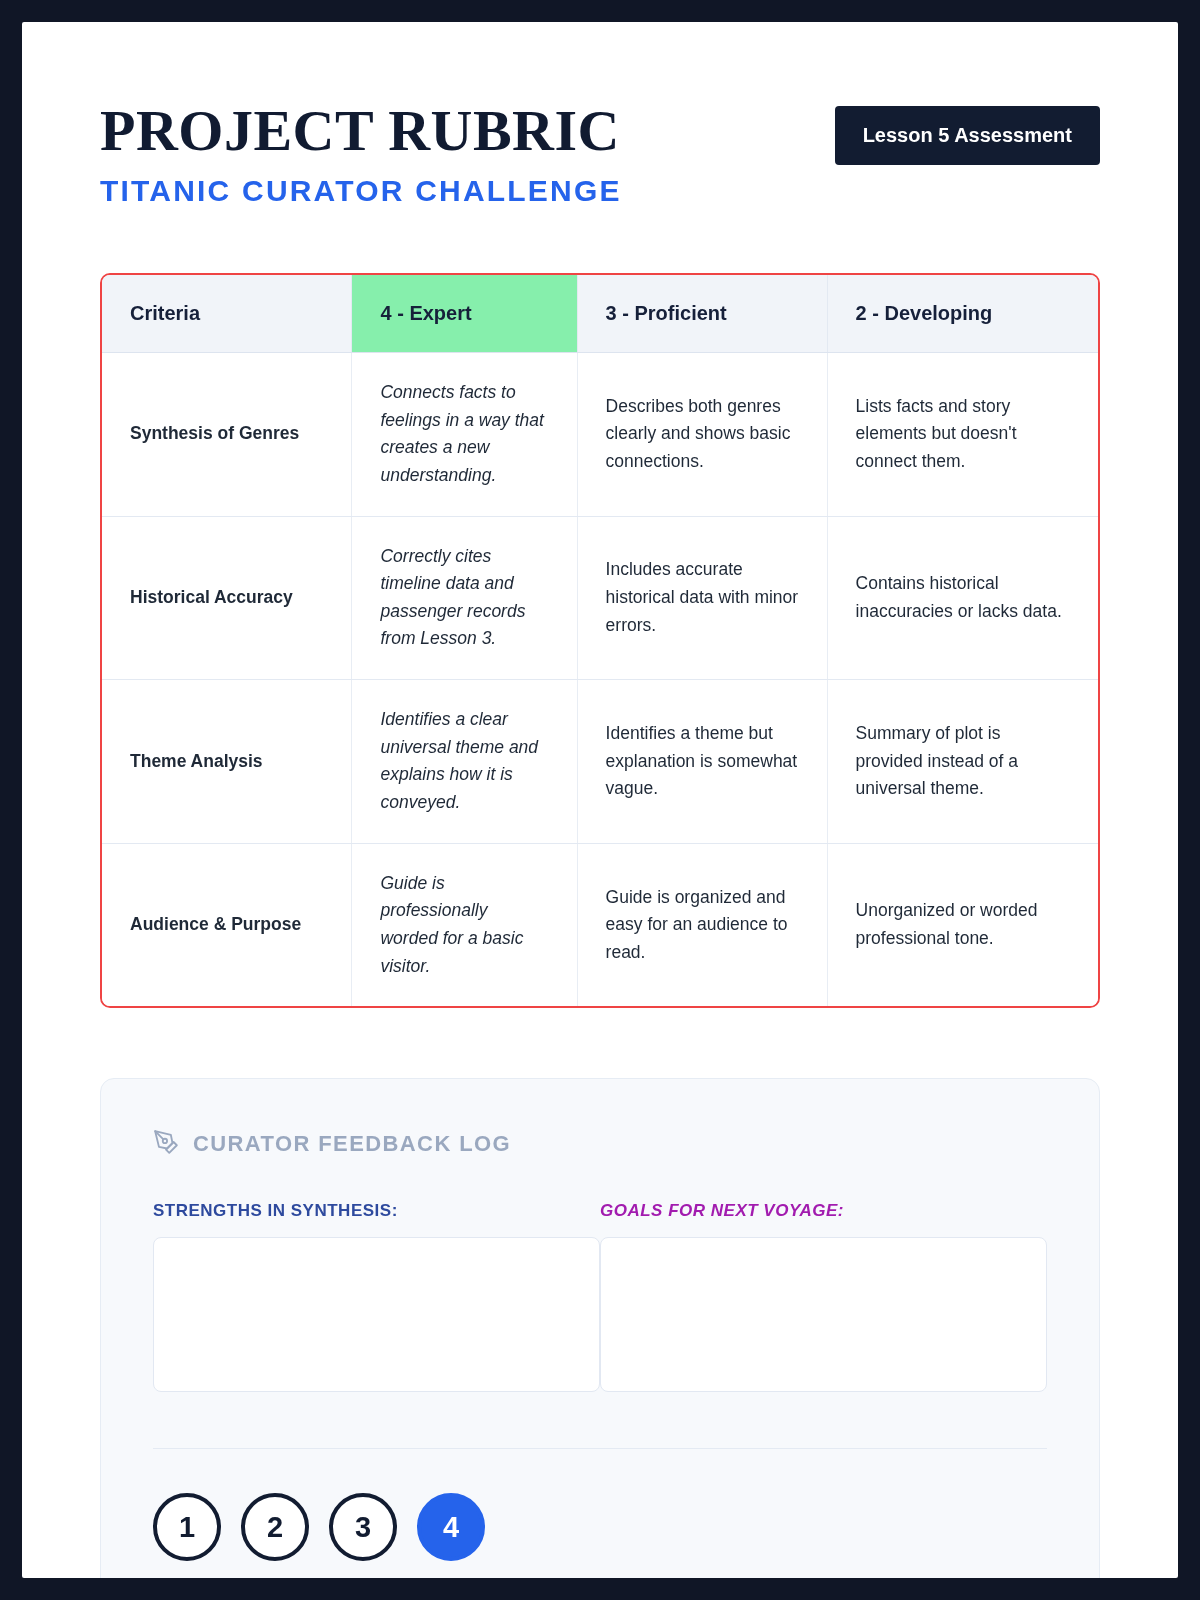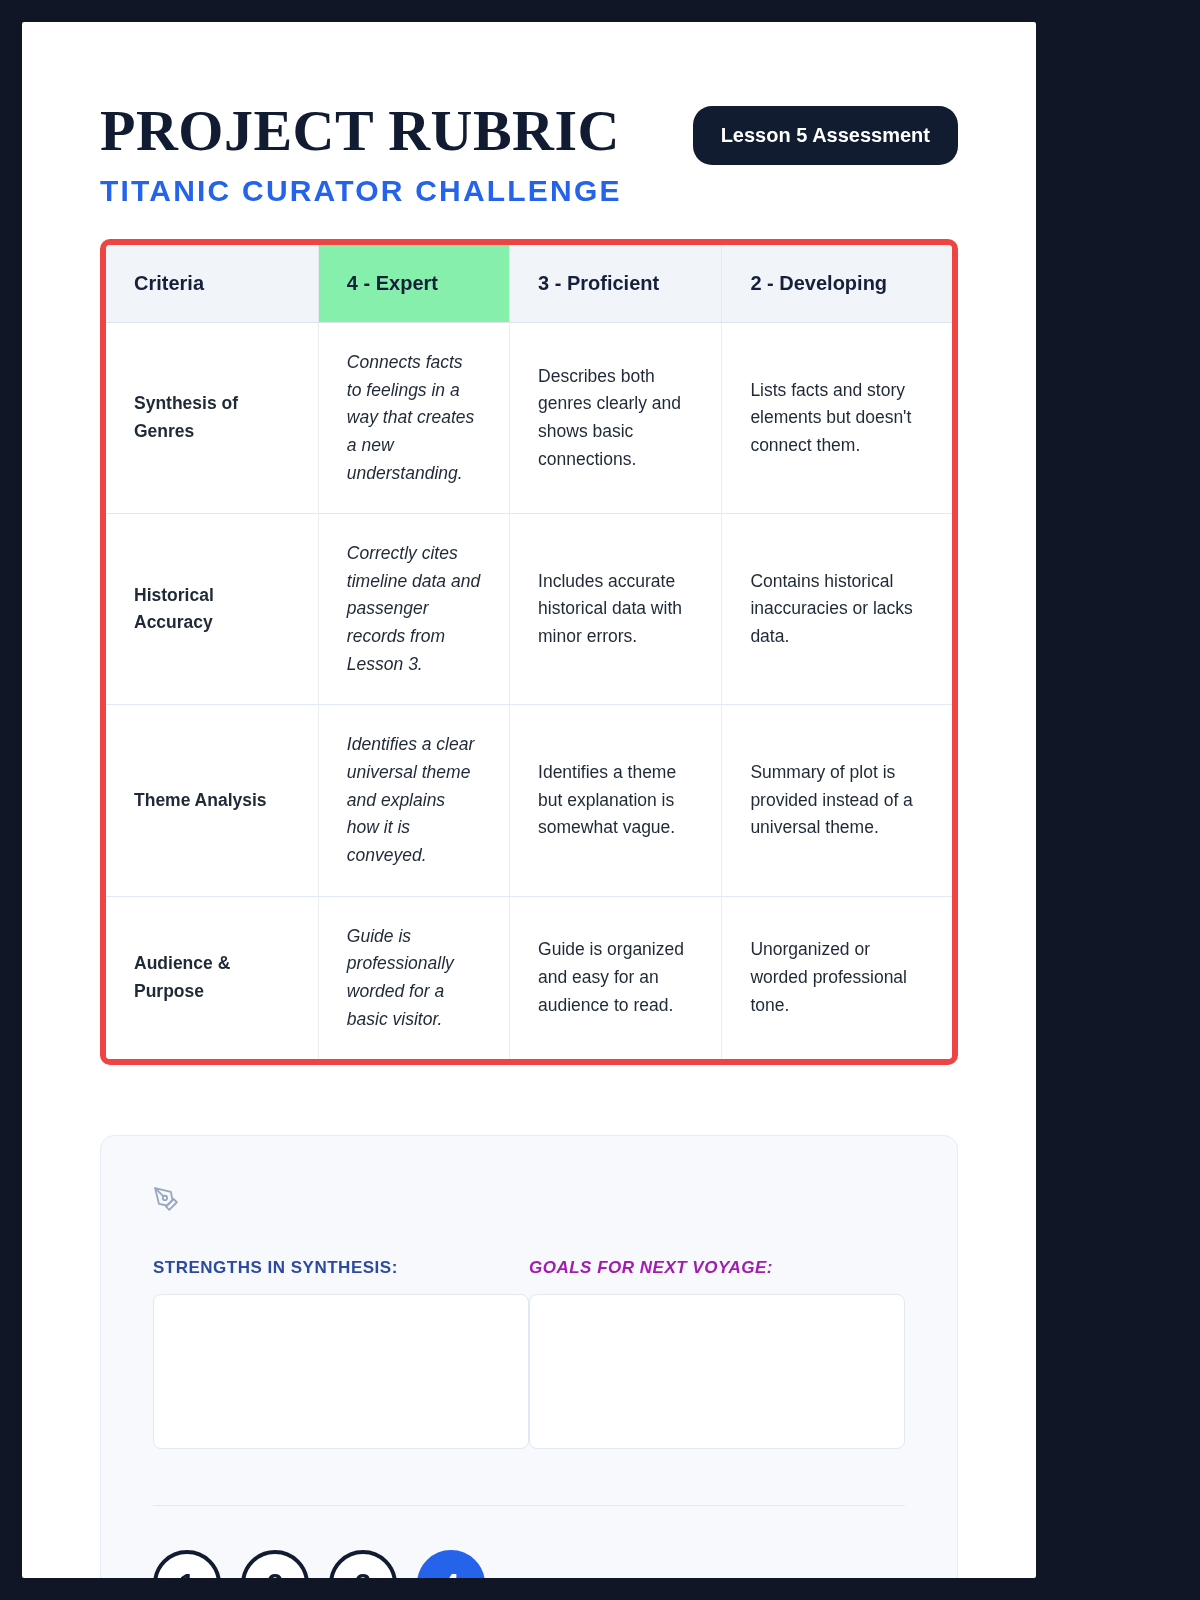--- a/index.html
+++ b/index.html
@@ -12,21 +12,21 @@
     font-family: "Liberation Sans", sans-serif;
     overflow: hidden;
   }
 
   body {
     background: #101626;
     padding: 22px;
   }
 
   .page-card {
-    width: 1014px;
+    width: 1156px;
     height: 1556px;
     background: #ffffff;
     border-radius: 2px;
     position: relative;
     overflow: hidden;
   }
 
   
   .header {
     display: flex;
@@ -54,29 +54,29 @@
     color: #2563eb;
     margin-top: 14px;
   }
 
   .lesson-badge {
     background: #121c31;
     color: #ffffff;
     font-size: 20px;
     font-weight: bold;
     padding: 18px 28px;
-    border-radius: 19px;
+    border-radius: 4px;
     white-space: nowrap;
     margin-top: 6px;
   }
 
   
   .rubric-wrap {
-    margin: 31px 78px 0 78px;
-    border: 6px solid #ef4444;
+    margin: 65px 78px 0 78px;
+    border: 2px solid #ef4444;
     border-radius: 10px;
     overflow: hidden;
     background: #fbfcfe;
   }
 
   table.rubric {
     width: 100%;
     border-collapse: collapse;
     table-layout: fixed;
   }
@@ -288,20 +288,21 @@
 
     <div class="panel-heading">
       <span class="pen-icon">
         <svg width="26" height="26" viewBox="0 0 24 24" fill="none" stroke="#9aa8bf" stroke-width="1.7" stroke-linecap="round" stroke-linejoin="round">
           <path d="M12 19l7-7 3 3-7 7-3-3z"></path>
           <path d="M18 13l-1.5-7.5L2 2l3.5 14.5L13 18l5-5z"></path>
           <path d="M2 2l7.586 7.586"></path>
           <circle cx="11" cy="11" r="2"></circle>
         </svg>
       </span>
+      <span class="panel-heading-text">CURATOR FEEDBACK LOG</span>
     </div>
 
     <div class="fields-row">
       <div class="field-col">
         <div class="field-label strong">STRENGTHS IN SYNTHESIS:</div>
         <textarea class="field-box" placeholder="" style=""></textarea>
       </div>
       <div class="field-col">
         <div class="field-label muted">GOALS FOR NEXT VOYAGE:</div>
         <textarea class="field-box" placeholder="" style=""></textarea>

